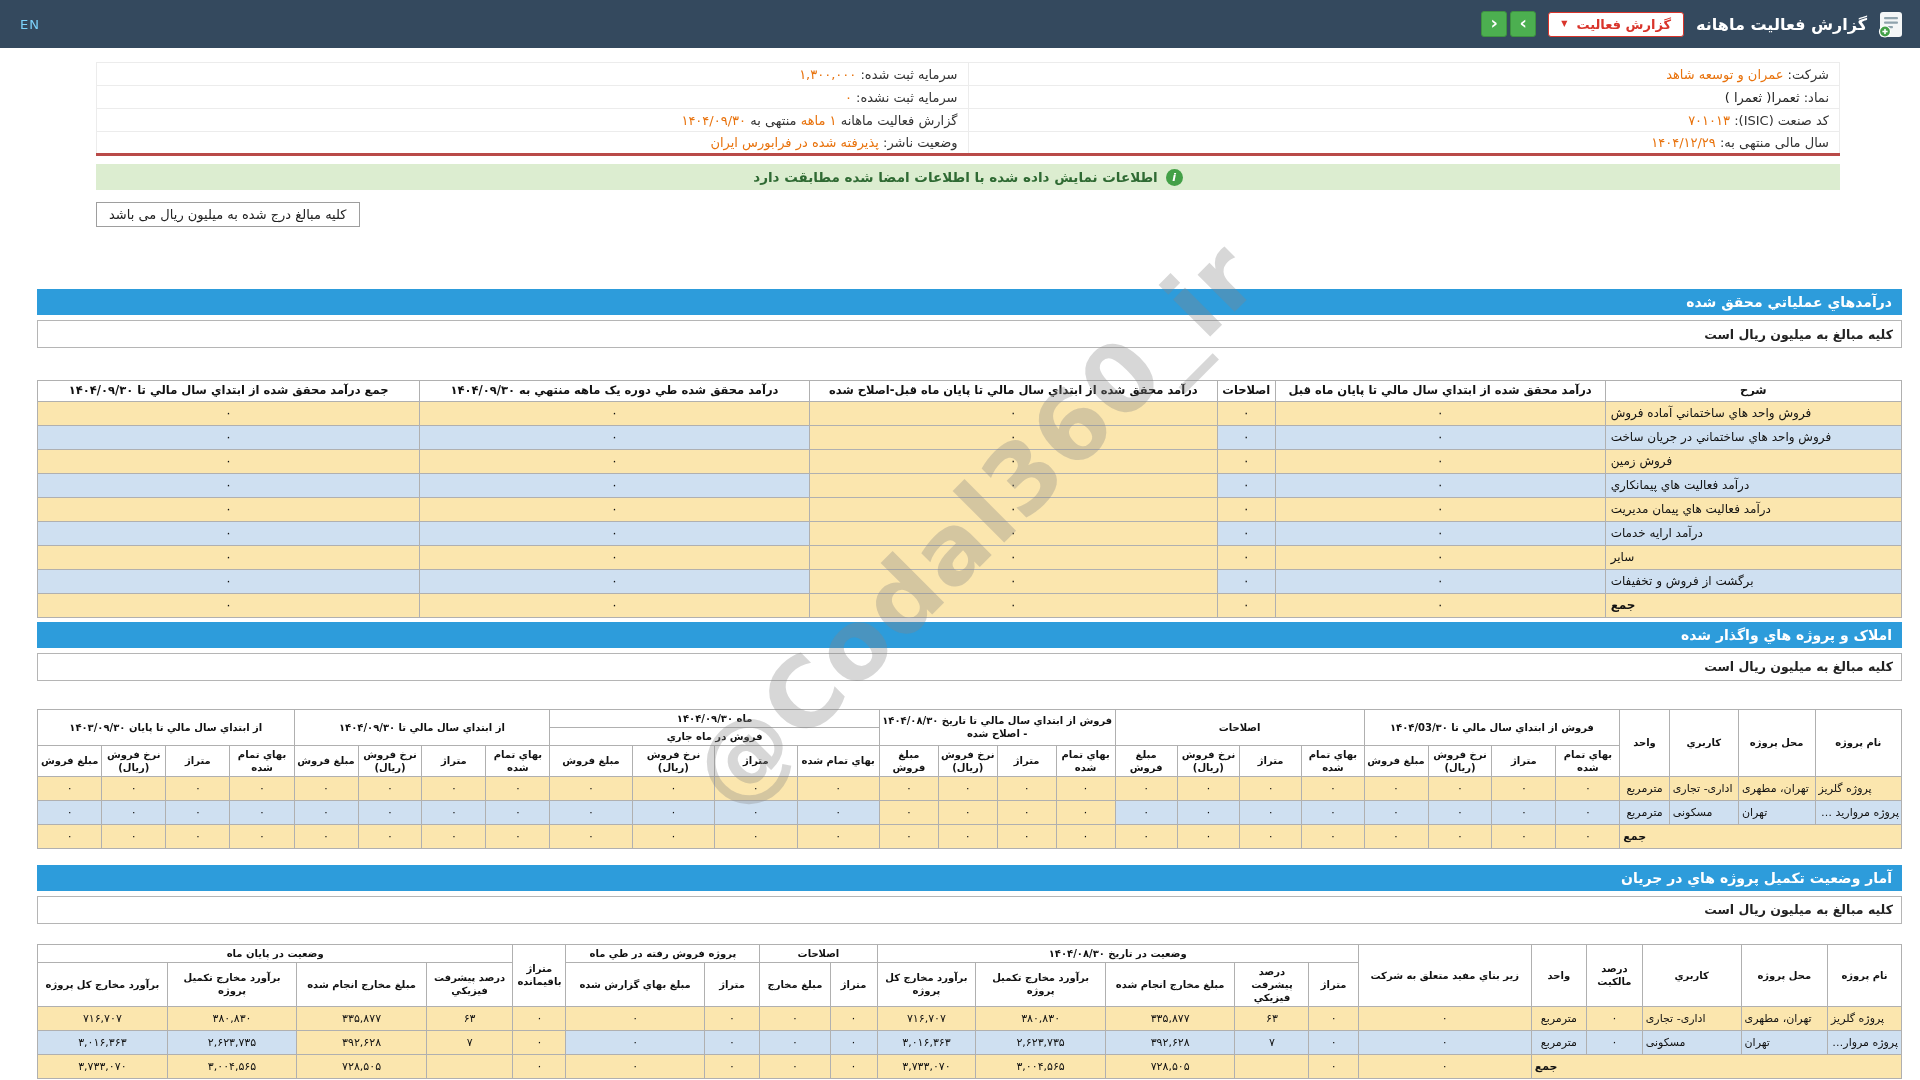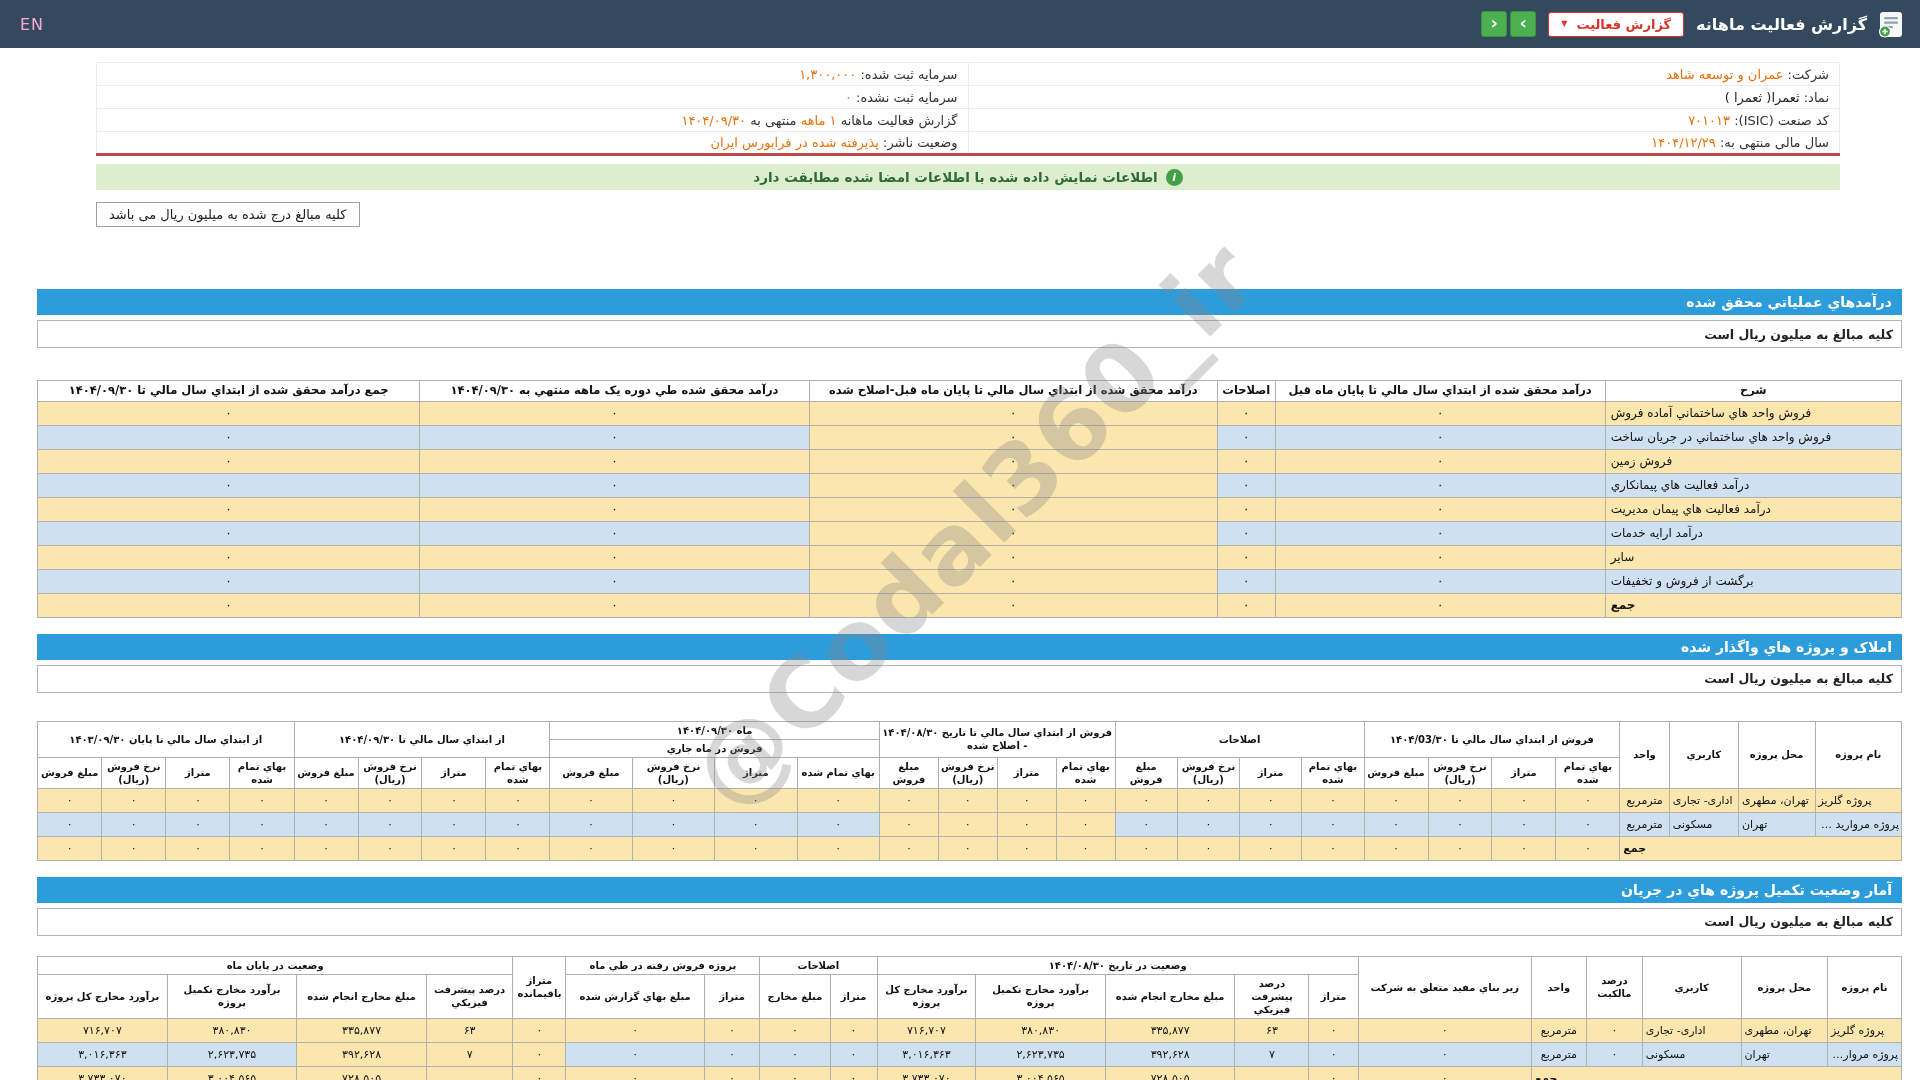--- a/index.html
+++ b/index.html
@@ -12,38 +12,38 @@
   .title{color:#fff;font-size:16px;font-weight:bold}
   .dropdown{background:#fff;border:1px solid #d9342b;color:#d9342b;border-radius:3px;
     font-size:13px;font-weight:bold;padding:4px 12px;display:flex;align-items:center;gap:9px;
     cursor:pointer;font-family:inherit}
   .dropdown .caret{font-size:8px;line-height:1}
   .navgroup{display:flex;gap:3px}
   .navbtn{width:26px;height:26px;background:#4caf50;border:1px solid #3d9140;border-radius:3px;
     color:#fff;font-size:18px;font-weight:bold;line-height:1;display:flex;align-items:center;
     justify-content:center;cursor:pointer;padding:0 0 2px 0;font-family:inherit}
   .spacer{flex:1}
-  .lang{color:#f9a8d4;font-size:16px;letter-spacing:1px;cursor:pointer;direction:ltr;padding:0 6px}
+  .lang{color:#7dd3fc;font-size:13px;letter-spacing:1px;cursor:pointer;direction:ltr;padding:0 6px}
   
   .info{width:1744px;margin:14px 80px 0 96px;border-collapse:collapse;
     border:1px solid #e2e2e2;border-bottom:3px solid #b94a48}
   .info td{width:50%;border:1px solid #ececec;padding:2px 10px;font-size:13px;height:23px;vertical-align:middle}
   .lab{font-weight:normal;color:#333}
   .val{color:#e8720c}
   .val-dark{color:#222;font-weight:normal}
   
   .banner{width:1744px;margin:8px 80px 0 96px;background:#dcedd0;height:26px;display:flex;
     align-items:center;justify-content:center;gap:8px;font-size:13.5px;color:#2f6a33;font-weight:bold}
   .info-i{width:17px;height:17px;border-radius:50%;background:#43a047;color:#fff;font-size:11px;
     font-weight:bold;font-style:italic;display:flex;align-items:center;justify-content:center;flex:0 0 auto}
   .note-box{width:max-content;margin:12px auto 0 96px;border:1px solid #9e9e9e;
     padding:4px 12px;font-size:13px;color:#222;background:#fff}
   
   .section{margin-right:18px;margin-left:37px}
-  .block1{margin-top:62px}.block2{margin-top:16px}.block3{margin-top:16px}
+  .block1{margin-top:62px}.block2{margin-top:4px}.block3{margin-top:16px}
   .sec-bar{background:#2d9cdb;color:#fff;font-size:14px;font-weight:bold;height:26px;
     display:flex;align-items:center;padding:0 10px}
   .sec-sub{border:1px solid #b5b5b5;height:28px;display:flex;align-items:center;padding:11px 8px;
     font-size:12.5px;font-weight:bold;color:#222;margin-top:5px;background:#fff}
   
   .data-table{width:100%;border-collapse:collapse;table-layout:fixed}
   .t1{margin-top:32px}.t2{margin-top:28px}.t3{margin-top:20px}
   .data-table th{border:1px solid #b0b0b0;background:#fff;padding:2px 2px;font-size:11.5px;
     font-weight:bold;color:#111;text-align:center;vertical-align:middle;line-height:1.35;overflow:hidden}
   .t2 th,.t3 th{font-size:10px;line-height:1.3}

